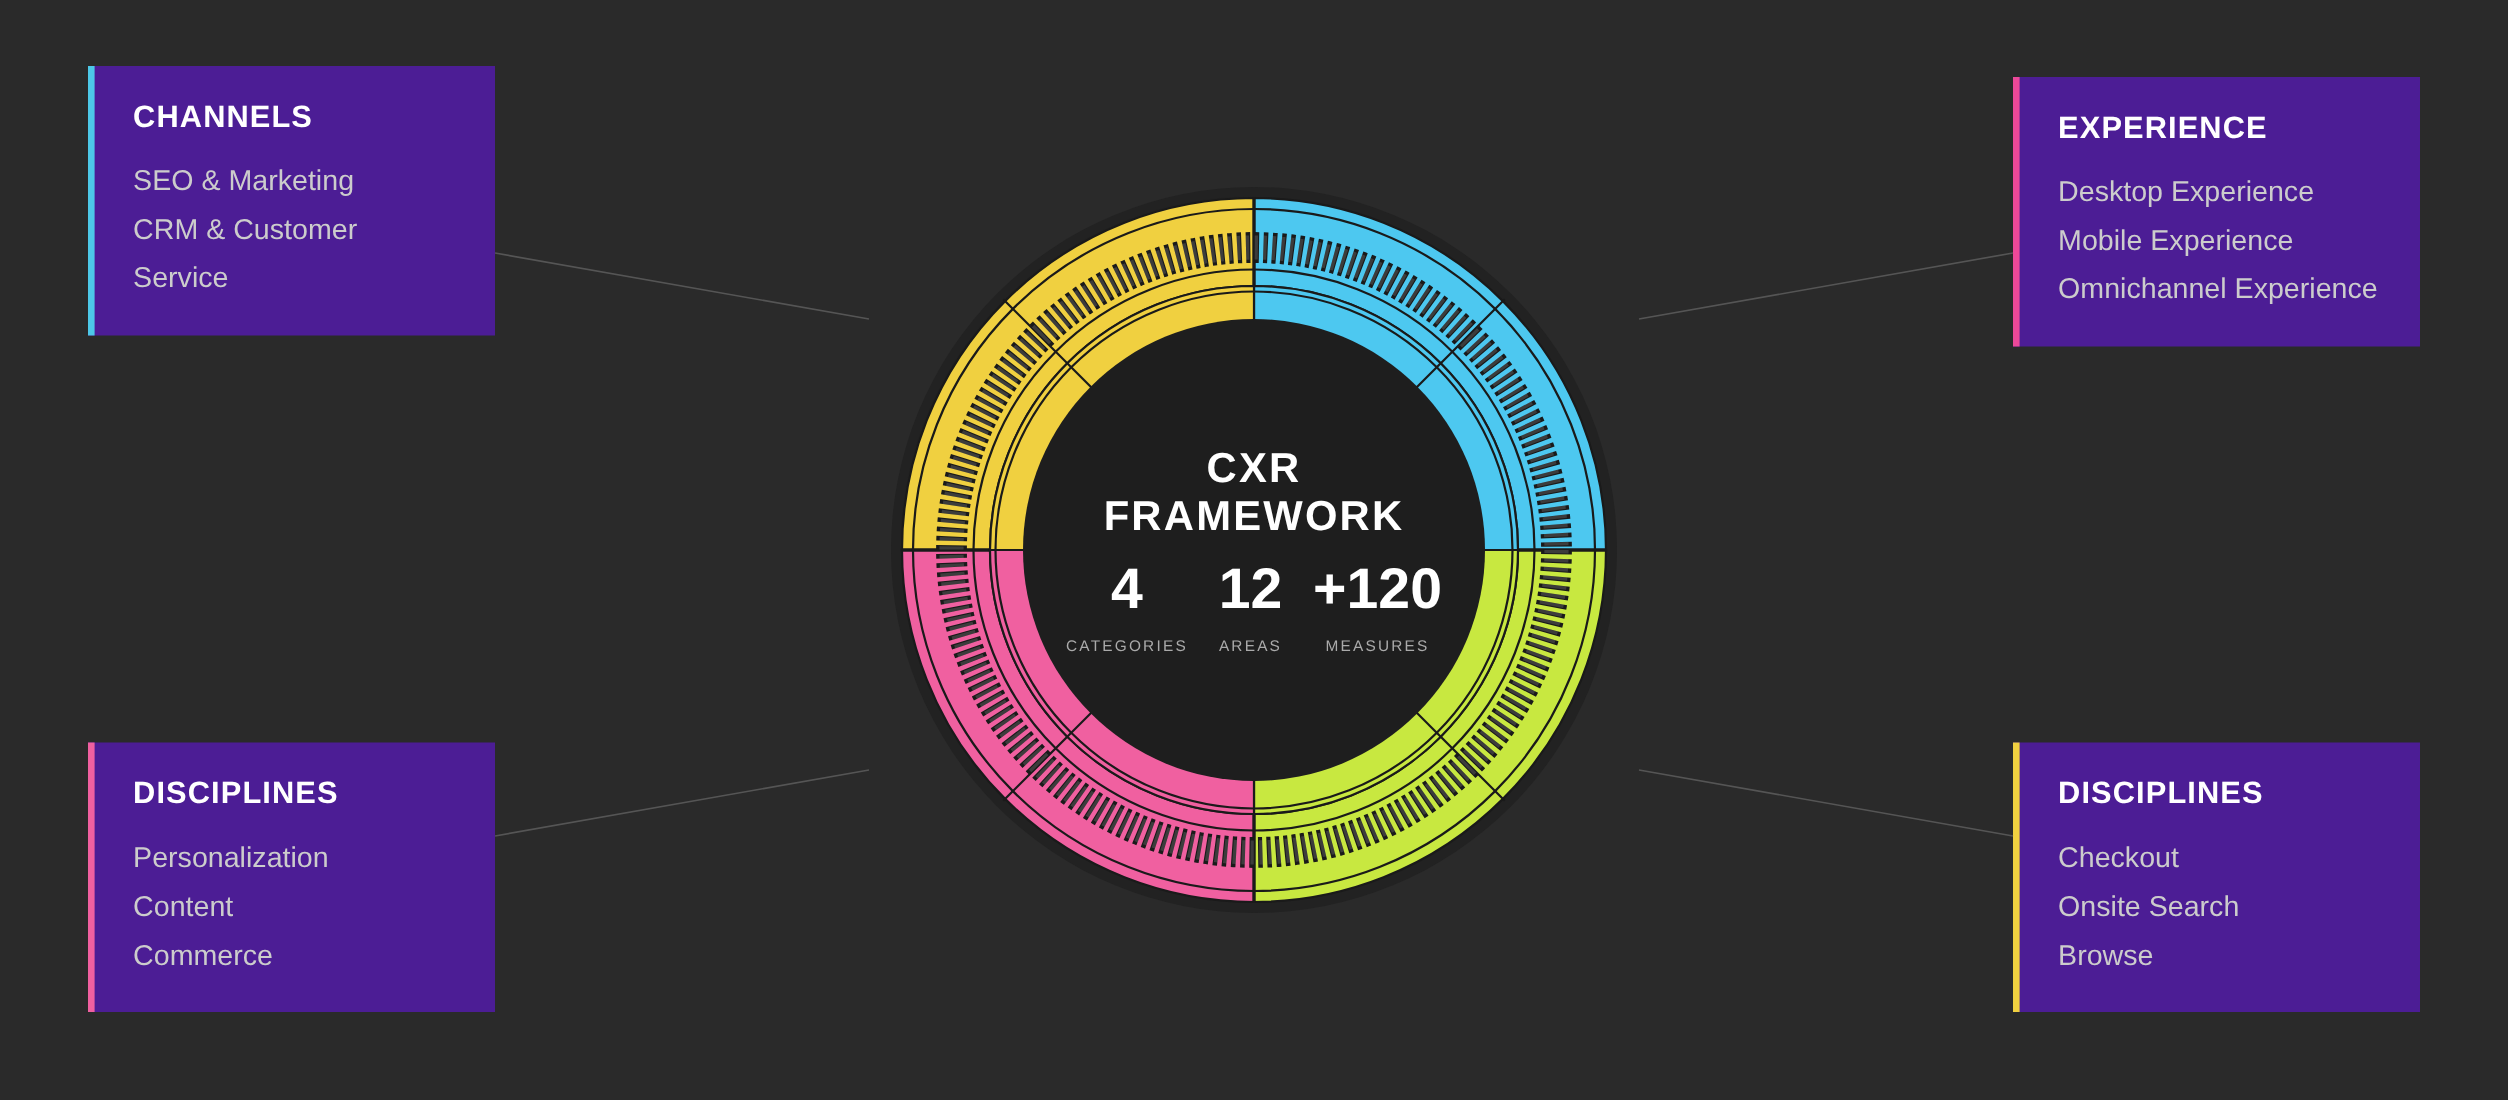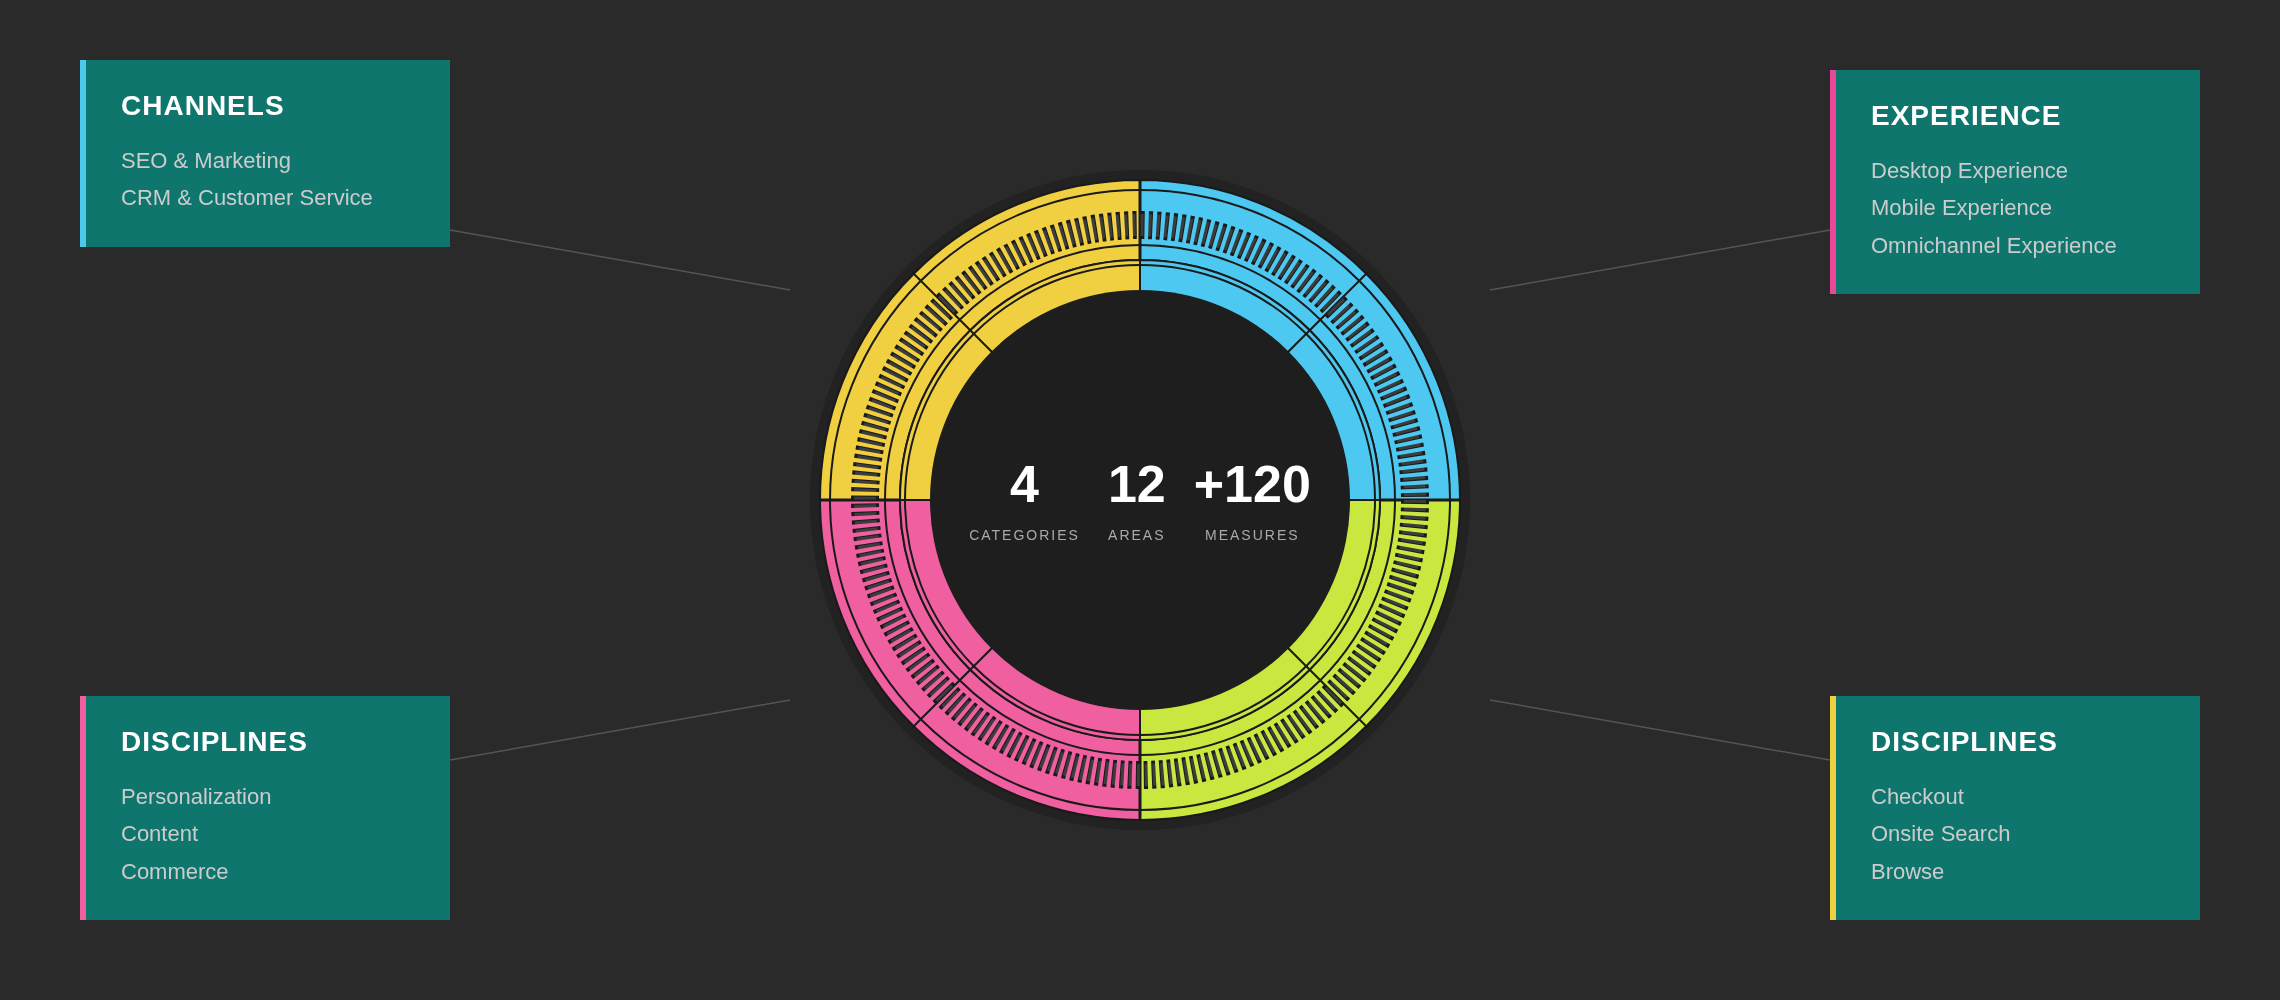--- a/index.html
+++ b/index.html
@@ -21,35 +21,35 @@
       height: 1000px;
       position: relative;
       display: flex;
       align-items: center;
       justify-content: center;
     }
 
     
     .info-box {
       position: absolute;
-      background-color: #0f766e;
+      background-color: #4c1d95;
       padding: 30px 35px;
       width: 370px;
     }
 
     .info-box .box-title {
       font-size: 28px;
       font-weight: 900;
       color: #ffffff;
       letter-spacing: 1px;
       margin-bottom: 20px;
     }
 
     .info-box .box-item {
-      font-size: 22px;
+      font-size: 26px;
       color: #cccccc;
       line-height: 1.7;
     }
 
     .info-box.top-left {
       top: 60px;
       left: 80px;
       border-left: 6px solid #4dc8e8;
     }
 
@@ -218,20 +218,21 @@
       <circle cx="350" cy="350" r="210" fill="#1e1e1e"></circle>
 
       <circle cx="350" cy="350" r="310" fill="none" stroke="#1a1a1a" stroke-width="2"></circle>
       <circle cx="350" cy="350" r="255" fill="none" stroke="#1a1a1a" stroke-width="2"></circle>
       <circle cx="350" cy="350" r="235" fill="none" stroke="#1a1a1a" stroke-width="2"></circle>
 
     </svg>
 
     
     <div class="center-text">
+      <div class="framework-title">CXR FRAMEWORK</div>
       <div class="stats-row">
         <div class="stat-item">
           <div class="stat-number">4</div>
           <div class="stat-label">CATEGORIES</div>
         </div>
         <div class="stat-item">
           <div class="stat-number">12</div>
           <div class="stat-label">AREAS</div>
         </div>
         <div class="stat-item">

